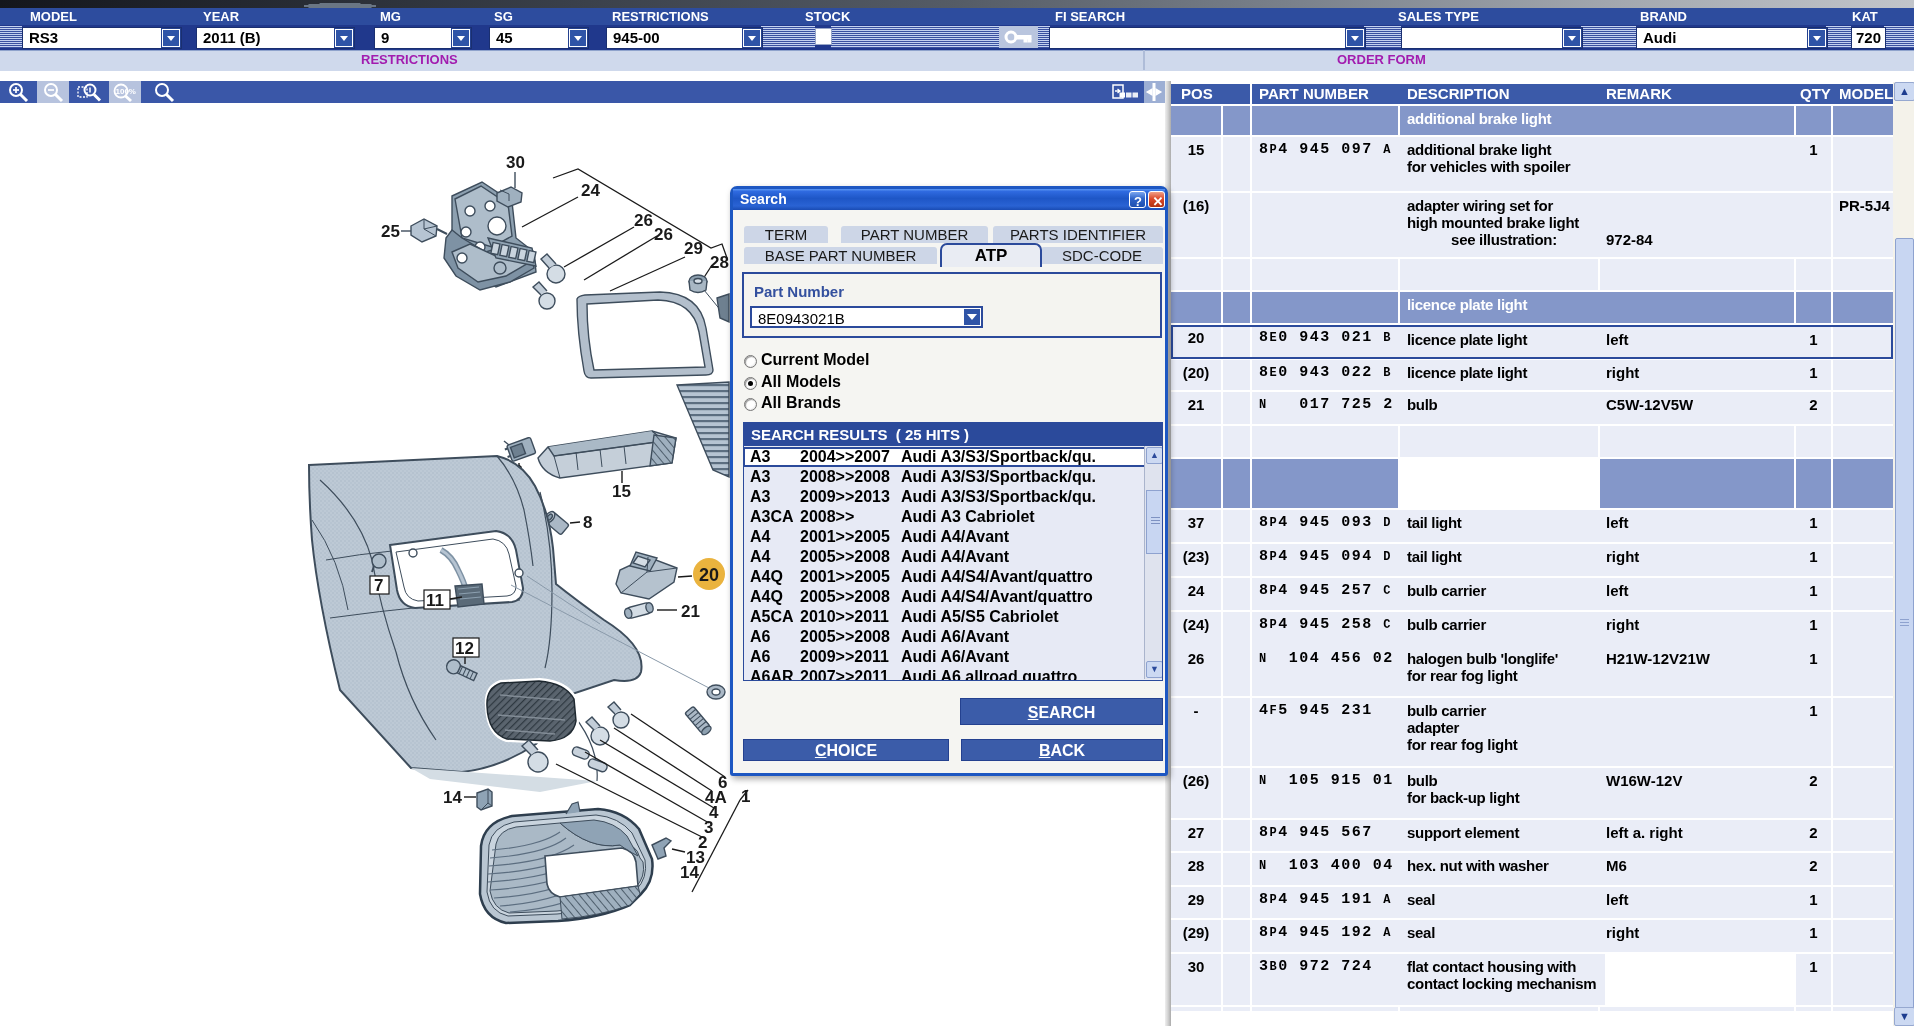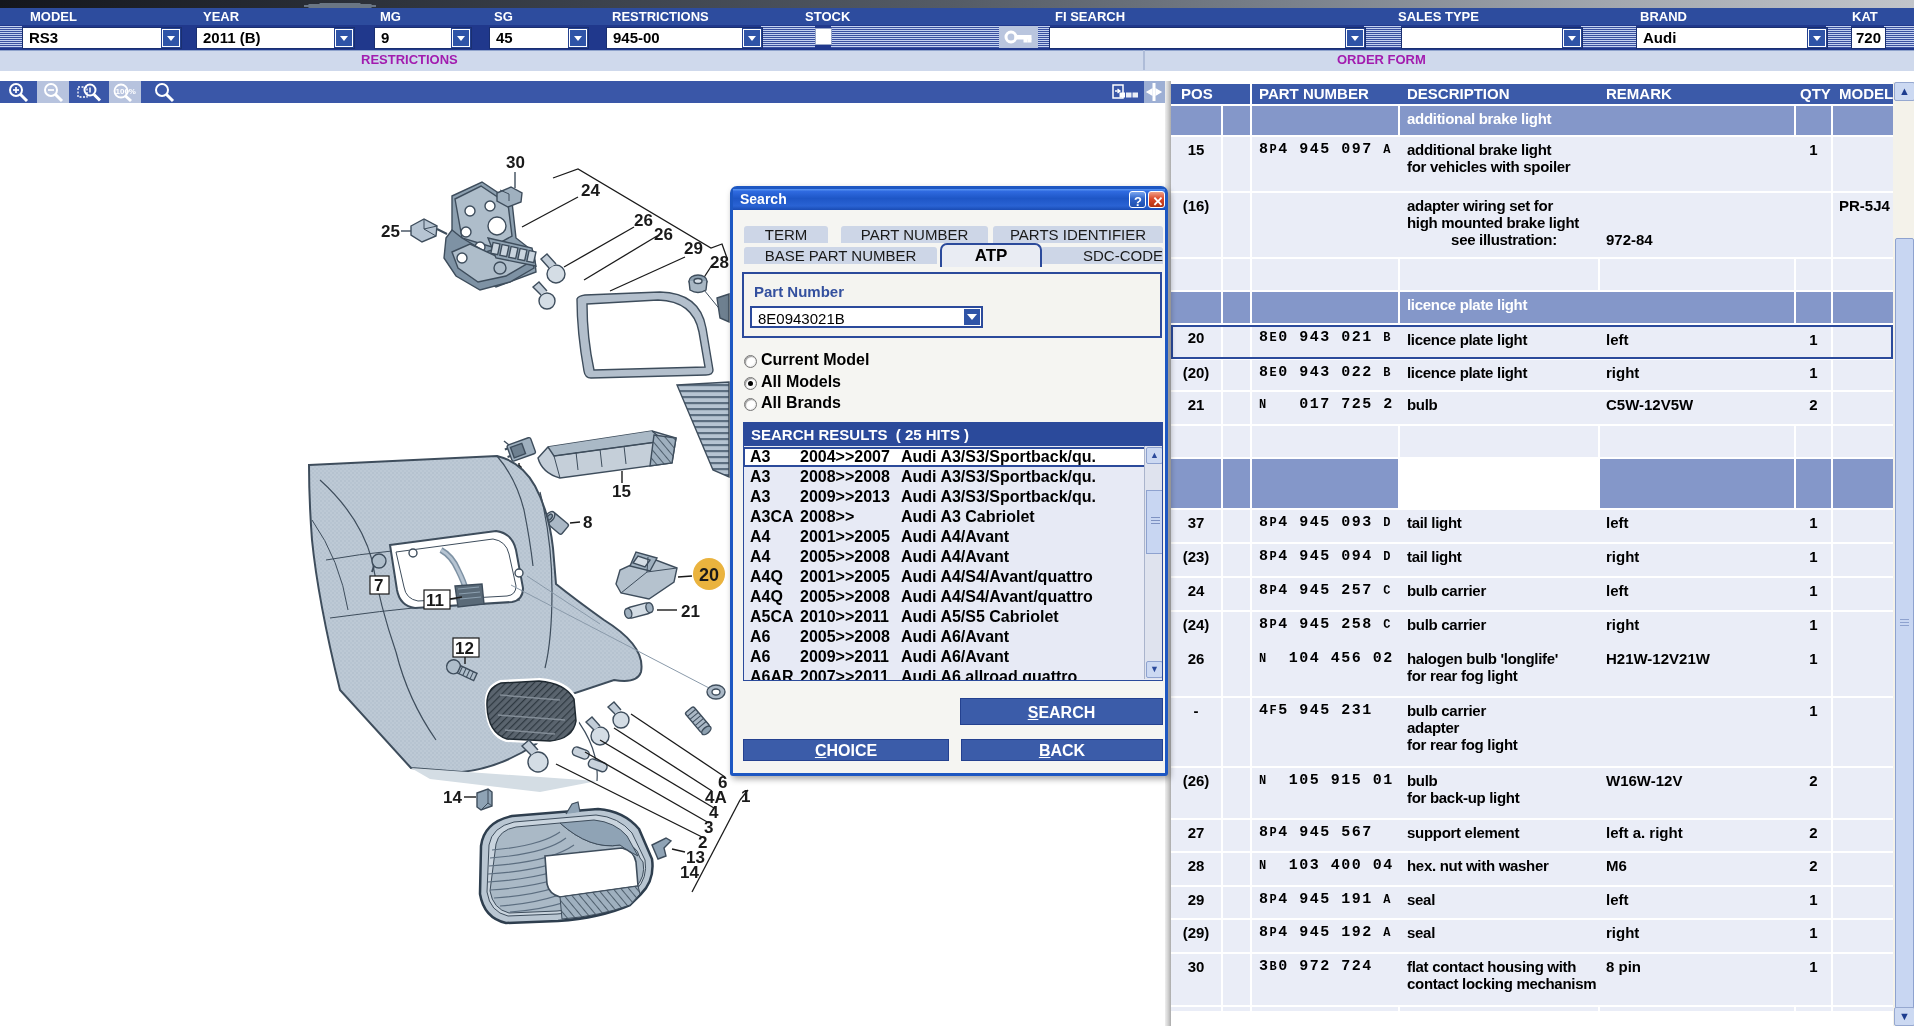--- a/index.html
+++ b/index.html
@@ -670,21 +670,20 @@
     <div class="c c4 dsc">seal</div>
     <div class="c c5 rmk">right</div>
       <div class="c c6 qty">1</div>
       <div class="c c7 mdl"></div>
   </div>
   <div class="trow dat" style="top:872px;height:51px">
     <div class="c c1 pos">30</div>
       <div class="c c2"></div>
     <div class="c c3 pn">3<b>B</b>0 972 724</div>
     <div class="c c4 dsc">flat contact housing with<br>contact locking mechanism</div>
-    <div class="c c5 rmk">8 pin</div>
       <div class="c c6 qty">1</div>
       <div class="c c7 mdl"></div>
   </div>
   <div class="trow dat" style="top:925px;height:4px">
     <div class="c c1"></div>
       <div class="c c2"></div>
       <div class="c c3"></div>
     <div class="c c4"></div>
       <div class="c c5"></div>
       <div class="c c6"></div>
@@ -699,21 +698,21 @@
         <span style="position:absolute;left:4px;top:0px;color:#fff;font-weight:bold;font-size:13px;">?</span>
       </div>
     <div class="xpbtn" style="right:0px;background:linear-gradient(180deg,#f0a088,#dd4a2a 45%,#b03010);">
         <span style="position:absolute;left:3.5px;top:0px;color:#fff;font-weight:bold;font-size:13px;">✕</span>
       </div>
   </div>
   <div class="tab" style="left:11px;top:37px;width:84px;">TERM</div>
   <div class="tab" style="left:108px;top:37px;width:147px;">PART NUMBER</div>
   <div class="tab" style="left:260px;top:37px;width:170px;">PARTS IDENTIFIER</div>
   <div class="tab" style="left:11px;top:58px;width:193px;">BASE PART NUMBER</div>
-  <div class="tab" style="left:308px;top:58px;width:122px;text-align:right;">SDC-CODE</div>
+  <div class="tab" style="left:308px;top:58px;width:122px;">SDC-CODE</div>
   <div id="atptab">ATP</div>
   <div id="gbox">
     <div style="position:absolute;left:10px;top:9px;color:#33509e;font-weight:bold;font-size:15px;">Part Number</div>
     <div id="pncombo">
         <span style="position:absolute;left:6px;top:2px;font-size:15px;color:#000;">8E0943021B</span>
       <span class="darr"></span>
       </div>
   </div>
   <div class="radio" style="left:11px;top:166px;"></div>
   <div class="rlbl" style="left:28px;top:162px;">Current Model</div>

